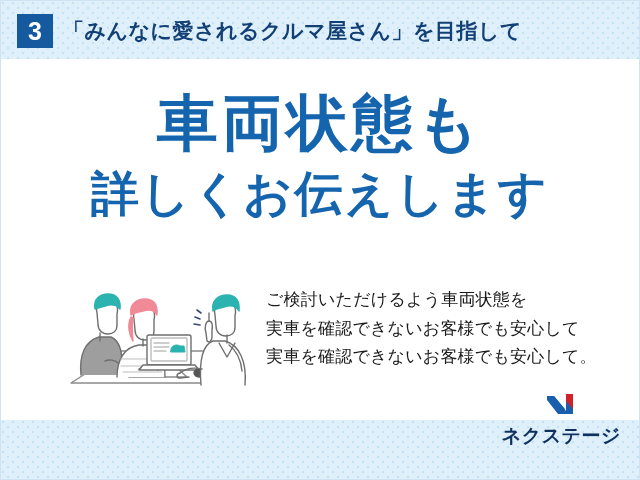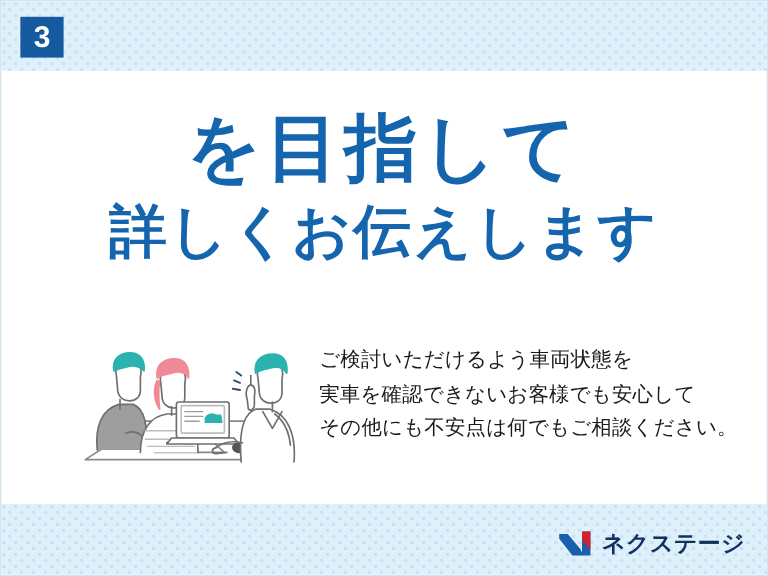--- a/index.html
+++ b/index.html
@@ -76,48 +76,49 @@
     letter-spacing:0.2px;
     white-space:nowrap;
   }
   .bodycopy span { display:block; }
 
   
   .illus { position:absolute; left:58px; top:272px; width:195px; height:125px; }
 
   
   .logo {
-    position:absolute; right:18px; bottom:13px;
-    display:flex; align-items:center; gap:7px;
+    position:absolute; right:18px; bottom:30px;
+    display:flex; align-items:center; gap:7px;flex-direction:column;
   }
   .logo-mark { width:30px; height:24px; display:block; }
   .logo-text {
     font-size:19px; font-weight:bold;
     color:#10305e; letter-spacing:0.5px;
     white-space:nowrap;
   }
 </style>
 </head>
 <body>
 
 <div class="poster">
 
   <div class="band band-top"></div>
 
   <div class="hdr-badge">3</div>
+  <div class="hdr-title">「みんなに愛されるクルマ屋さん」を目指して</div>
 
   <div class="headline">
-    <span class="l1">を目指して</span>
+    <span class="l1">車両状態も</span>
     <span class="l2">詳しくお伝えします</span>
   </div>
 
   <div class="bodycopy">
     <span>ご検討いただけるよう車両状態を</span>
     <span>実車を確認できないお客様でも安心して</span>
-    <span>その他にも不安点は何でもご相談ください。</span>
+    <span>実車を確認できないお客様でも安心して。</span>
   </div>
 
   <svg class="illus" viewBox="0 0 195 125">
     <g fill="none" stroke="#8a8a8a" stroke-width="1.4" stroke-linecap="round" stroke-linejoin="round">
 
       <path d="M12 110 L62 78 L150 78 L183 110 Z" fill="#ffffff" stroke="#8a8a8a"></path>
       <path d="M62 95 L118 95 L128 104 L70 104 Z" fill="#ffffff"></path>
 
       <path d="M22 102 C20 82 26 68 40 64 L52 64 C62 68 64 82 63 102" fill="#9e9e9e" stroke="#6f6f6f"></path>
       <path d="M38 40 C36 32 41 26 48 26 C56 26 60 32 58 41 L58 52 C58 58 54 61 49 61 C43 61 39 57 39 51 Z" fill="#ffffff" stroke="#6f6f6f"></path>

